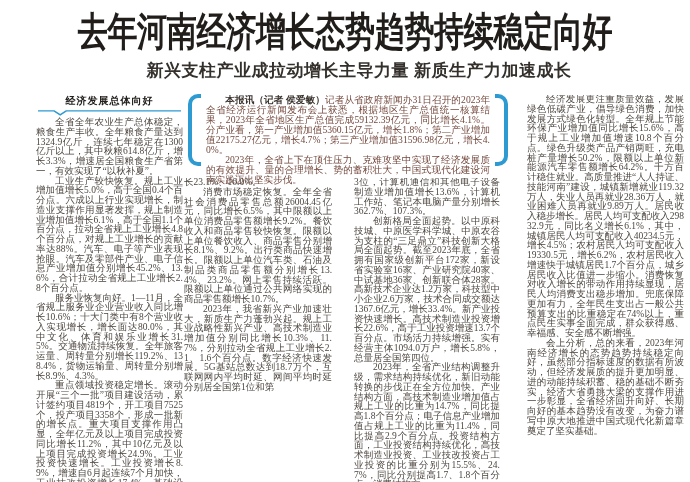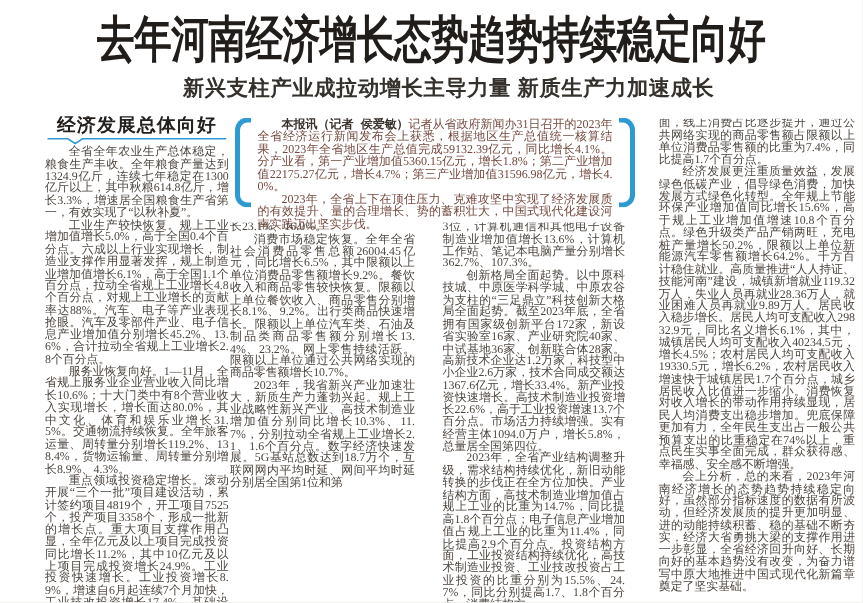--- a/index.html
+++ b/index.html
@@ -24,39 +24,39 @@
   .bracket{position:absolute;top:0;bottom:0;width:13px;box-sizing:border-box;}
   .bracket.left{left:0;border:4px solid #2e9ad2;border-right:none;border-radius:10px 0 0 10px;}
   .bracket.right{right:0;border:4px solid #2e9ad2;border-left:none;border-radius:0 10px 10px 0;}
   .intro-text{
     position:absolute;left:18px;right:18px;top:1px;
     font-family:"Liberation Serif",serif;
     font-size:9.6px;line-height:10px;text-align:justify;
     color:#74493e;word-break:break-all;
   }
   .intro-text p{margin:0;text-indent:2em;}
-  .intro-text b{color:#3a332e;font-family:Liberation Mono, monospace;}
+  .intro-text b{color:#3a332e;}
   
   .col{
     position:absolute;overflow:hidden;
     font-family:"Liberation Serif",serif;
     font-size:9.5px;line-height:9.75px;text-align:justify;
     color:#4c453f;word-break:break-all;
   }
   .col p{margin:0;text-indent:2em;}
   .col p.cont{text-indent:0;}
   .c1{left:36px;top:93px;width:147px;height:389px;}
   .c2{left:184px;top:178px;width:148px;height:304px;}
   .c3{left:354px;top:178px;width:146px;height:304px;}
   .c4{left:527px;top:95px;width:157px;height:387px;}
   .sec{margin:3px 0 2px 0;}
   .c1 .sec:first-child{margin-top:0;}
   .sec-h{
     font-family:"Liberation Sans",sans-serif;font-weight:bold;
-    font-size:15px;line-height:16px;text-align:center;letter-spacing:1px;
+    font-size:10px;line-height:16px;text-align:center;letter-spacing:1px;
     color:#23201e;text-indent:0;
   }
   .sec-rule{display:block;width:100%;height:7px;}
 </style>
 </head>
 <body>
 
 <div class="page">
 
   <h1 class="headline">去年河南经济增长态势趋势持续稳定向好</h1>
@@ -88,18 +88,17 @@
       <p class="cont">长23.1%、16.0%。</p>
       <p>消费市场稳定恢复。全年全省社会消费品零售总额26004.45亿元，同比增长6.5%，其中限额以上单位消费品零售额增长9.2%。餐饮收入和商品零售较快恢复。限额以上单位餐饮收入、商品零售分别增长8.1%、9.2%。出行类商品快速增长。限额以上单位汽车类、石油及制品类商品零售额分别增长13.4%、23.2%。网上零售持续活跃。限额以上单位通过公共网络实现的商品零售额增长10.7%。</p>
       <p>2023年，我省新兴产业加速壮大，新质生产力蓬勃兴起。规上工业战略性新兴产业、高技术制造业增加值分别同比增长10.3%、11.7%，分别拉动全省规上工业增长2.1、1.6个百分点。数字经济快速发展。5G基站总数达到18.7万个，互联网网内平均时延、网间平均时延分别居全国第1位和第</p>
     </div>
   <div class="col c3">
       <p class="cont">3位，计算机通信和其他电子设备制造业增加值增长13.6%，计算机工作站、笔记本电脑产量分别增长362.7%、107.3%。</p>
       <p>创新格局全面起势。以中原科技城、中原医学科学城、中原农谷为支柱的“三足鼎立”科技创新大格局全面起势。截至2023年底，全省拥有国家级创新平台172家，新设省实验室16家、产业研究院40家、中试基地36家、创新联合体28家。高新技术企业达1.2万家，科技型中小企业2.6万家，技术合同成交额达1367.6亿元，增长33.4%。新产业投资快速增长。高技术制造业投资增长22.6%，高于工业投资增速13.7个百分点。市场活力持续增强。实有经营主体1094.0万户，增长5.8%，总量居全国第四位。</p>
       <p>2023年，全省产业结构调整升级，需求结构持续优化，新旧动能转换的步伐正在全方位加快。产业结构方面，高技术制造业增加值占规上工业的比重为14.7%，同比提高1.8个百分点；电子信息产业增加值占规上工业的比重为11.4%，同比提高2.9个百分点。投资结构方面，工业投资结构持续优化，高技术制造业投资、工业技改投资占工业投资的比重分别为15.5%、24.7%，同比分别提高1.7、1.8个百分点。消费结构方</p>
     </div>
   <div class="col c4">
-      <p class="cont">面，线上消费占比逐步提升，通过公共网络实现的商品零售额占限额以上单位消费品零售额的比重为7.4%，同比提高1.7个百分点。</p>
       <p>经济发展更注重质量效益，发展绿色低碳产业，倡导绿色消费，加快发展方式绿色化转型。全年规上节能环保产业增加值同比增长15.6%，高于规上工业增加值增速10.8个百分点。绿色升级类产品产销两旺，充电桩产量增长50.2%，限额以上单位新能源汽车零售额增长64.2%。千方百计稳住就业。高质量推进“人人持证、技能河南”建设，城镇新增就业119.32万人，失业人员再就业28.36万人，就业困难人员再就业9.89万人。居民收入稳步增长。居民人均可支配收入29832.9元，同比名义增长6.1%，其中，城镇居民人均可支配收入40234.5元，增长4.5%；农村居民人均可支配收入19330.5元，增长6.2%，农村居民收入增速快于城镇居民1.7个百分点，城乡居民收入比值进一步缩小。消费恢复对收入增长的带动作用持续显现，居民人均消费支出稳步增加。兜底保障更加有力，全年民生支出占一般公共预算支出的比重稳定在74%以上，重点民生实事全面完成，群众获得感、幸福感、安全感不断增强。</p>
       <p>会上分析，总的来看，2023年河南经济增长的态势趋势持续稳定向好，虽然部分指标速度的数据有所波动，但经济发展质的提升更加明显、进的动能持续积蓄、稳的基础不断夯实，经济大省勇挑大梁的支撑作用进一步彰显，全省经济回升向好、长期向好的基本趋势没有改变，为奋力谱写中原大地推进中国式现代化新篇章奠定了坚实基础。</p>
     </div>
 
 </div>
 
 </body></html>

